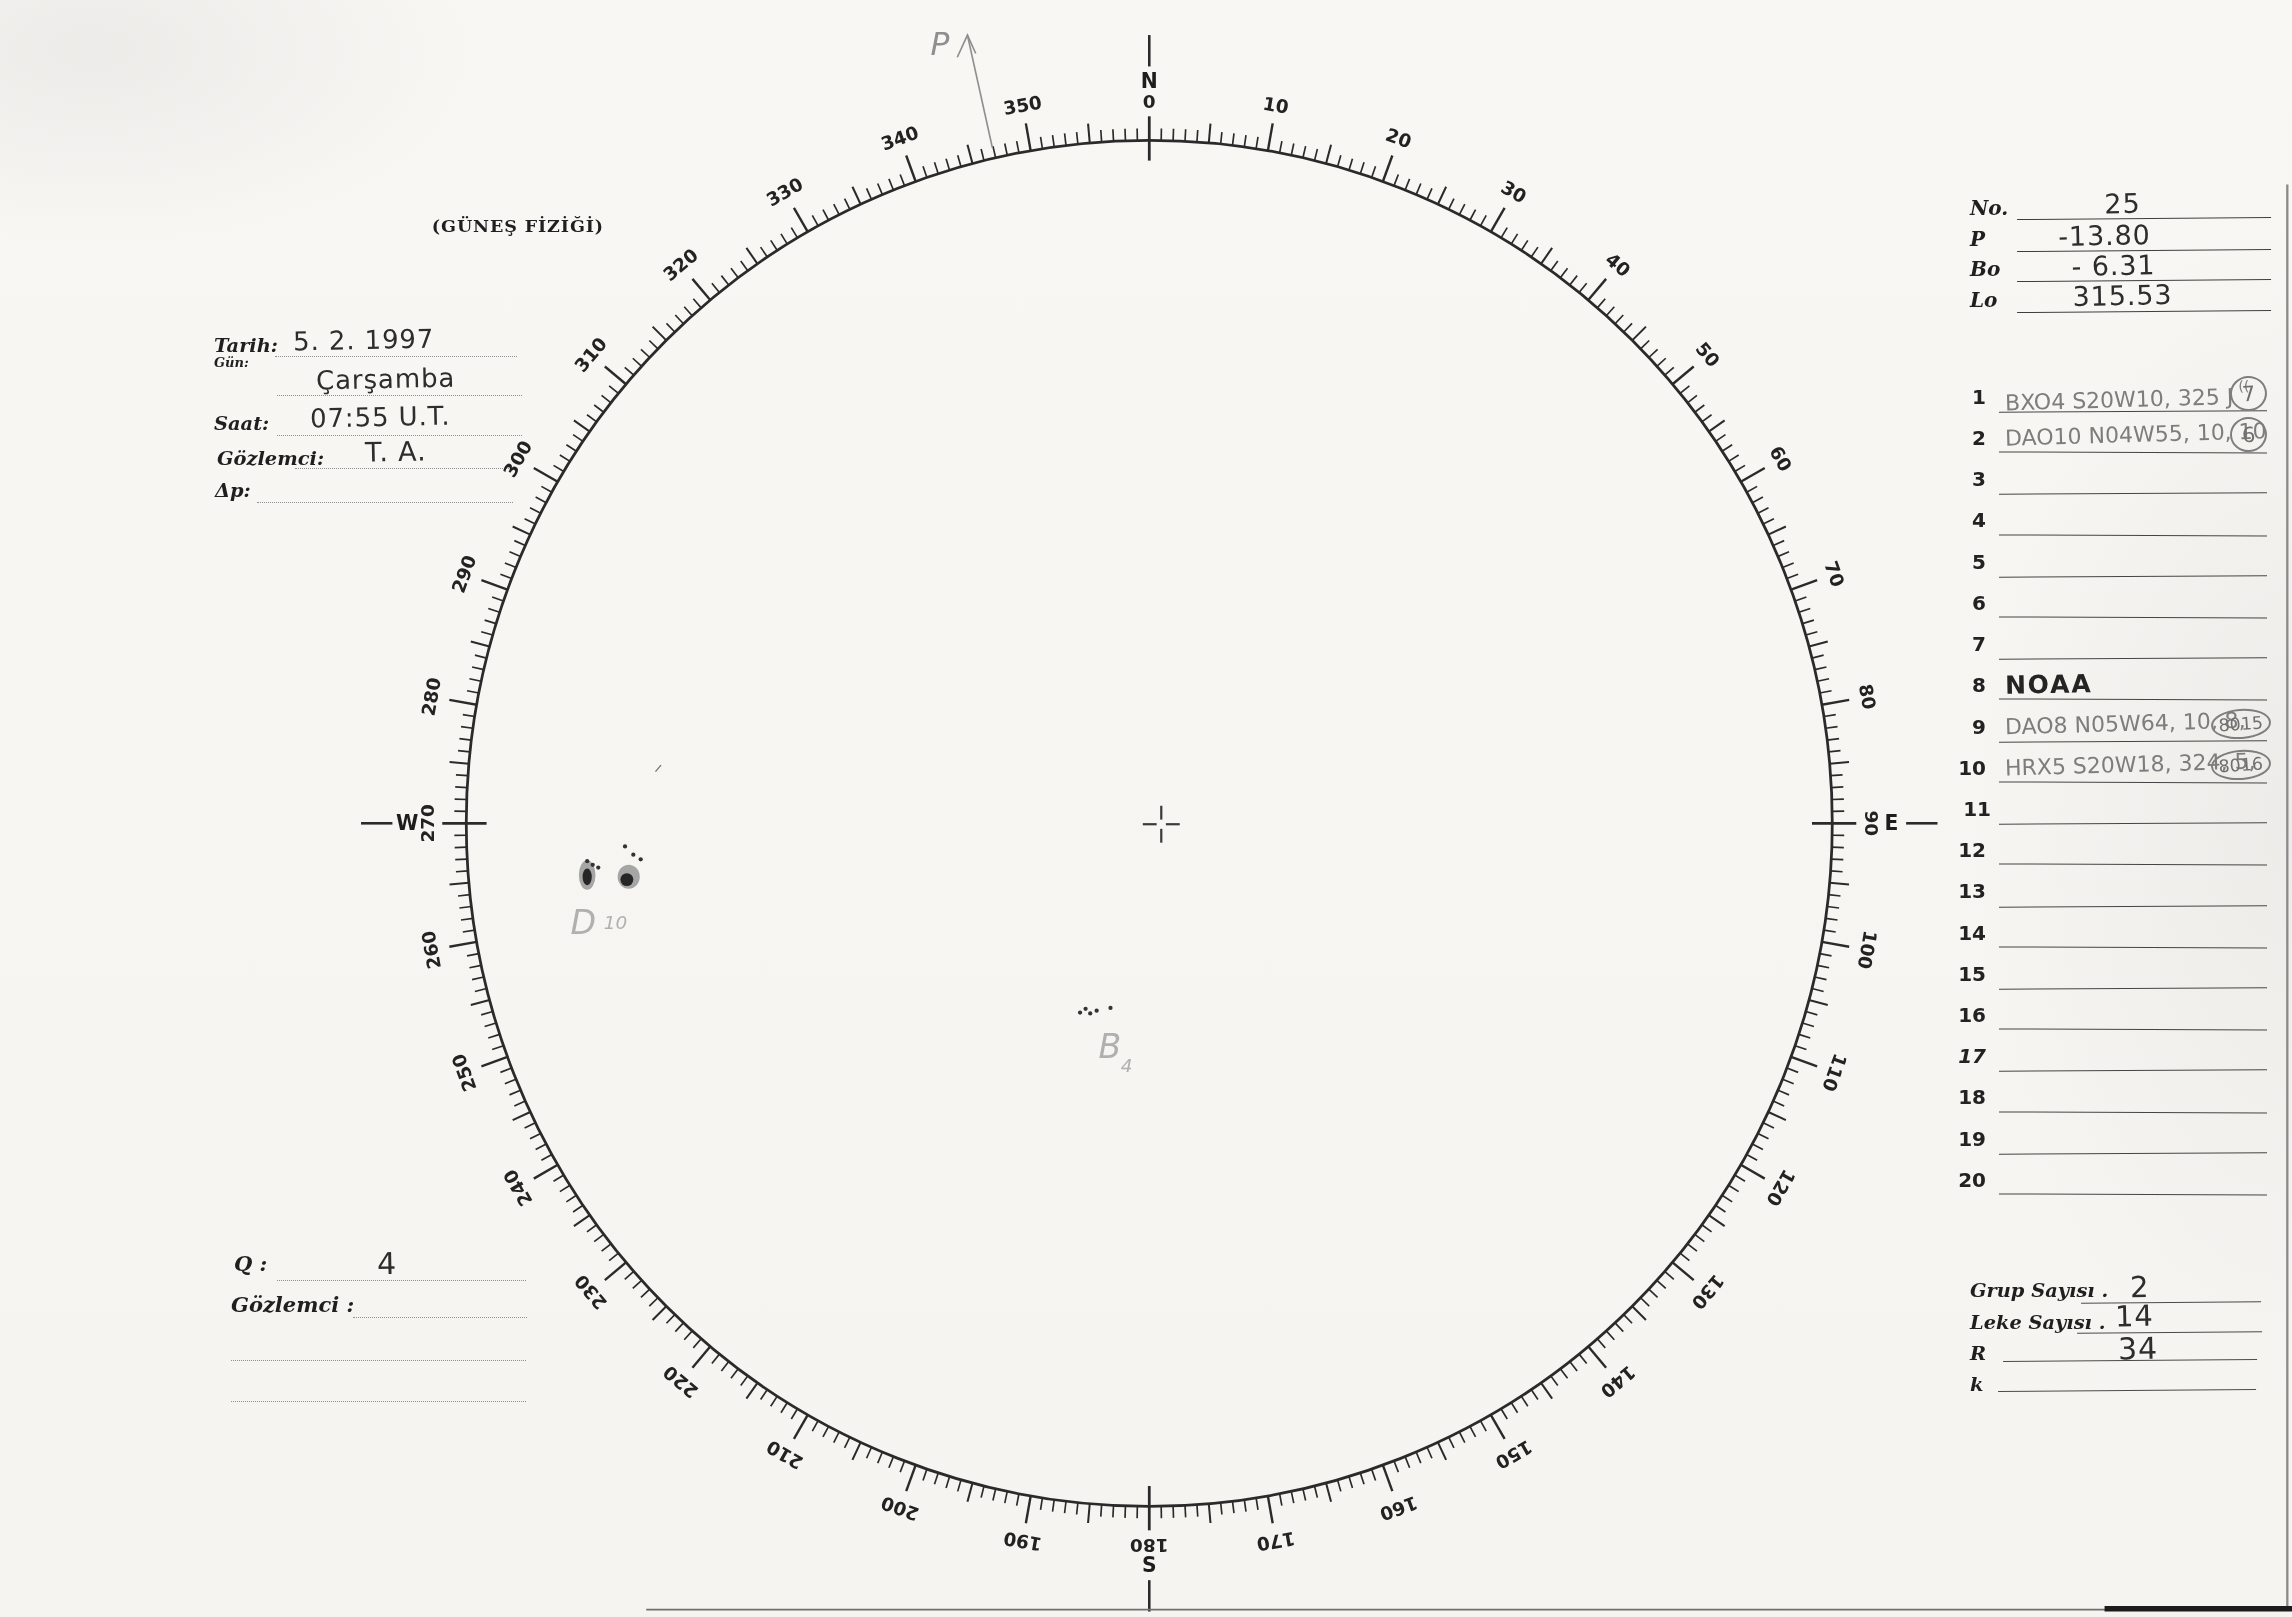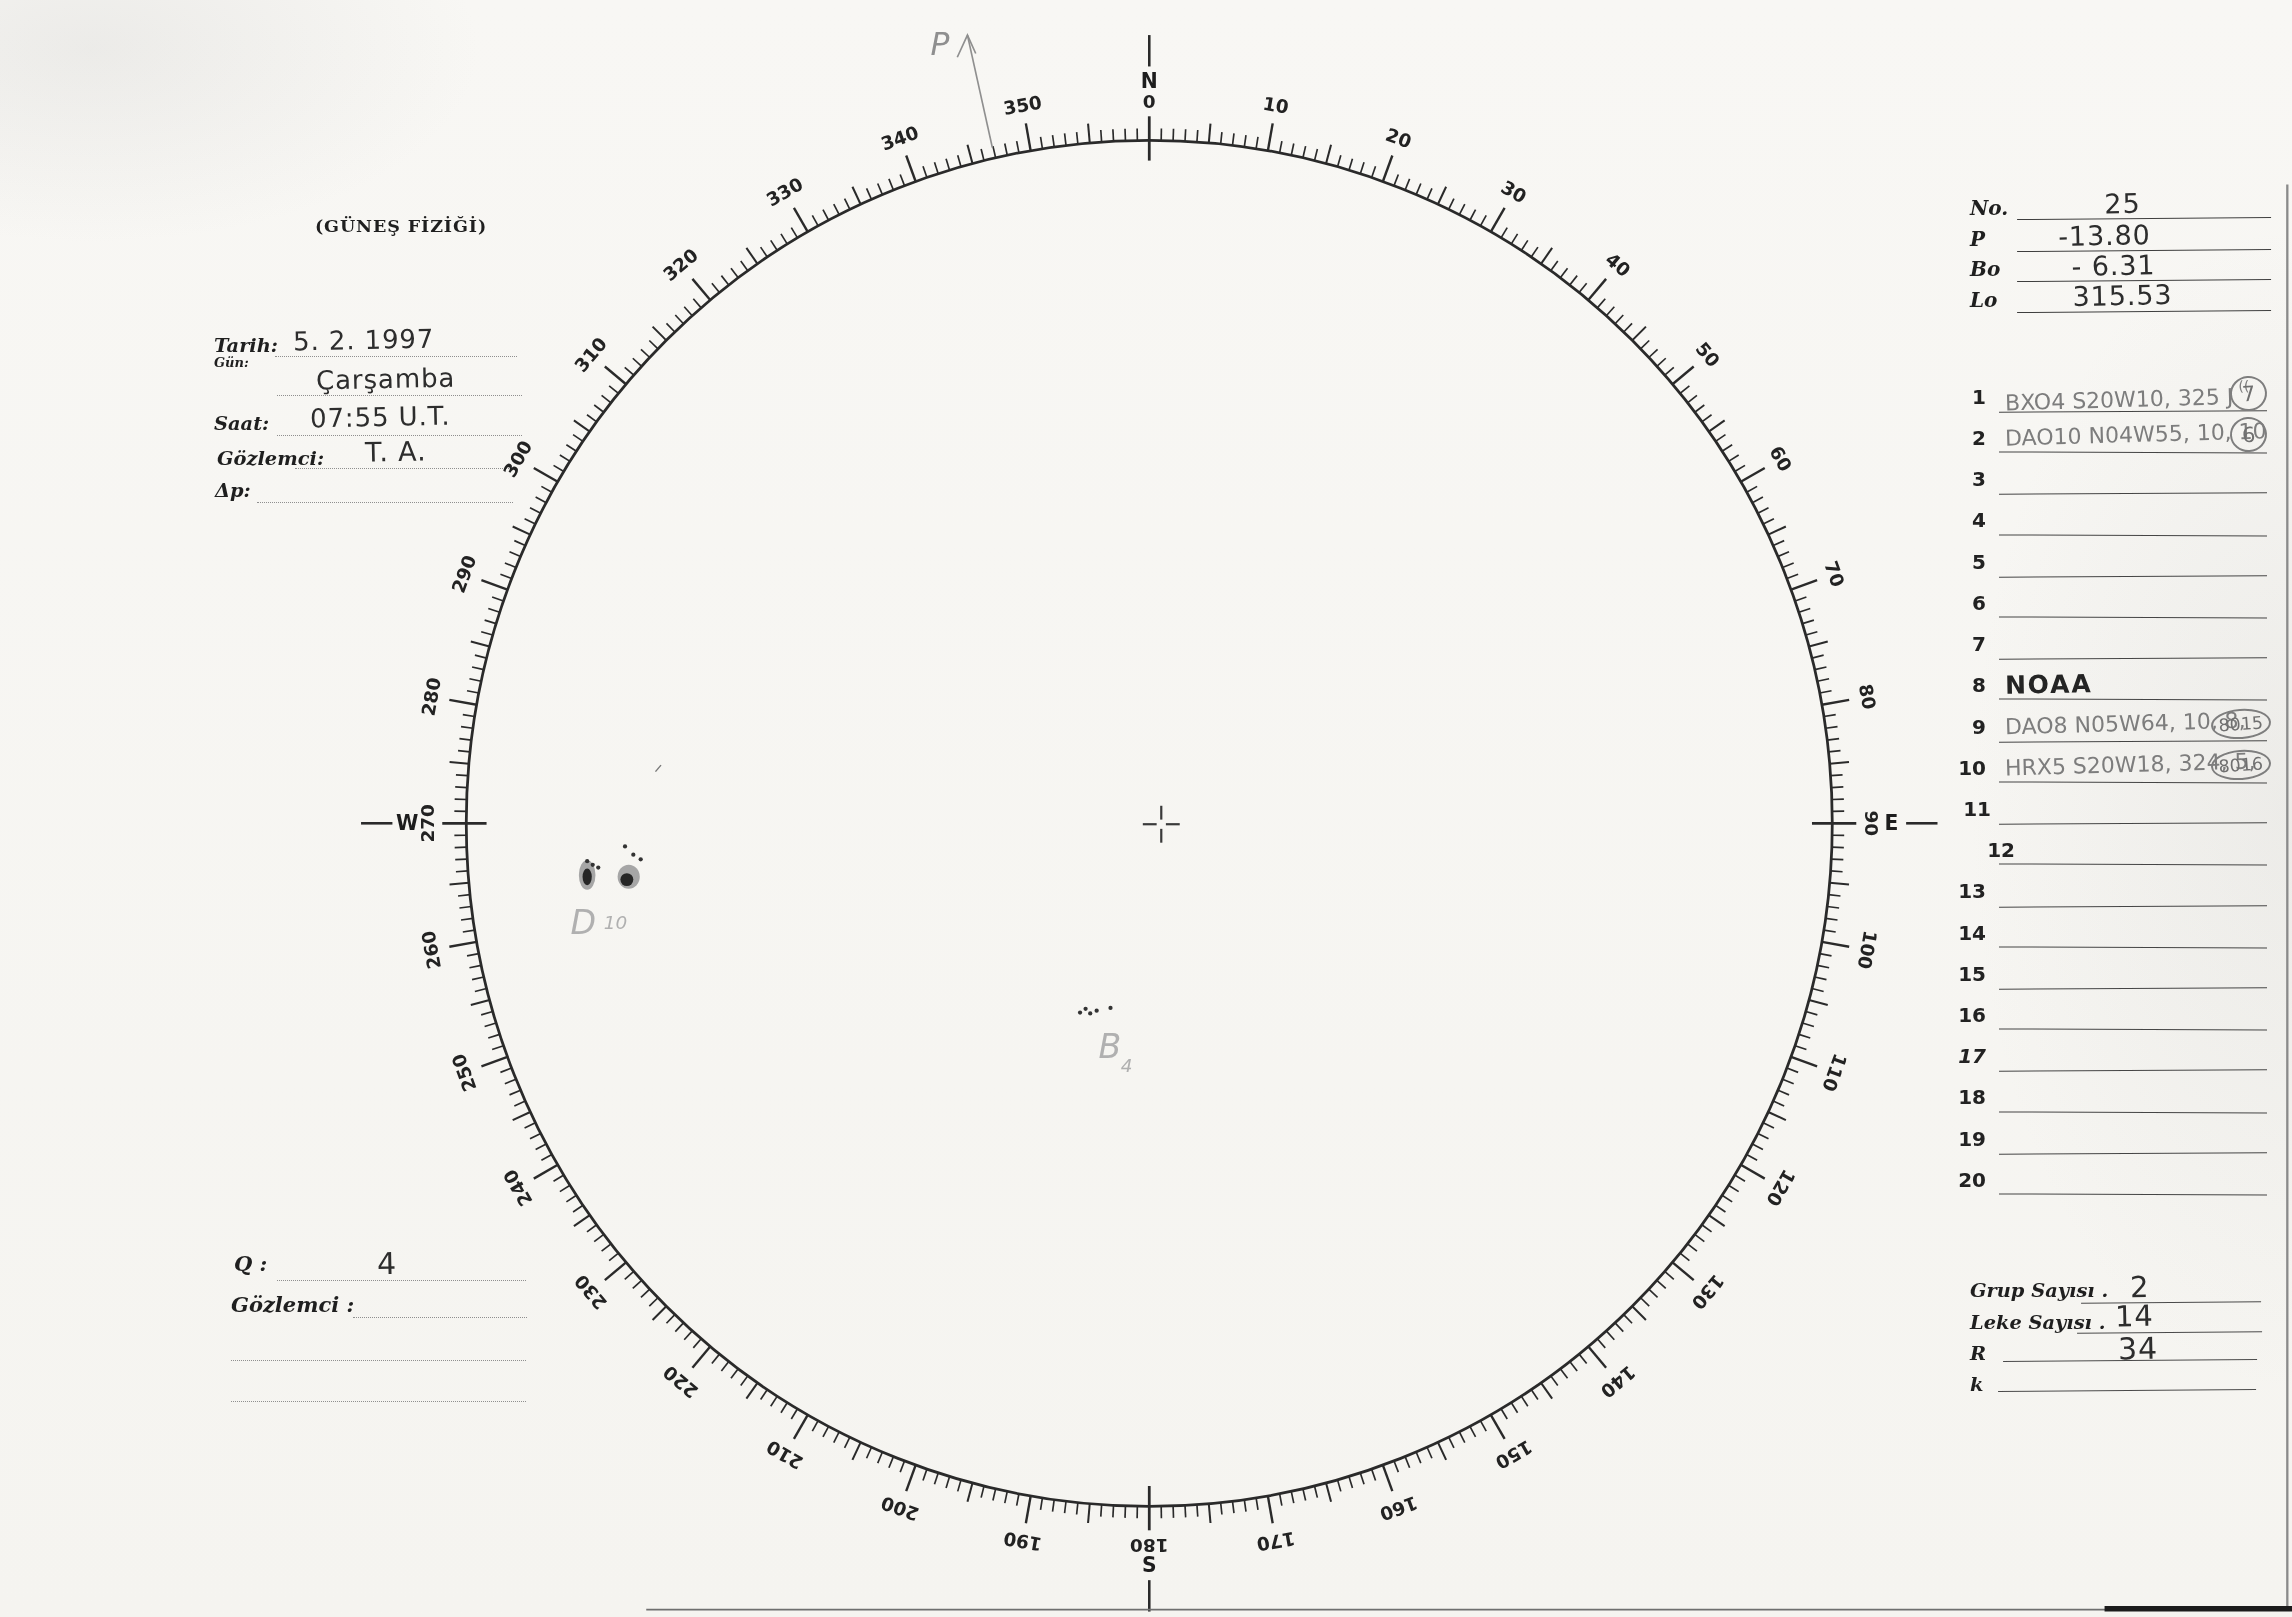--- a/index.html
+++ b/index.html
@@ -17,21 +17,21 @@
   }
   .abs{position:absolute;}
   .print{font-family:"DejaVu Serif",serif;font-weight:bold;color:#1f1f1f;}
   .label-it{font-family:"DejaVu Serif",serif;font-weight:bold;font-style:italic;color:#1f1f1f;}
   .hand{font-family:"DejaVu Sans",sans-serif;color:#2d2d2d;transform:rotate(-1.2deg);letter-spacing:0.9px;}
   .dotted{border-bottom:1.8px dotted #8f8f8f;height:16.6px;}
   .eph-line{border-bottom:1.8px solid #3e3e3e;height:18.5px;transform:rotate(-0.5deg);}
   .sum-line{border-bottom:1.8px solid #4a4a4a;height:18.5px;transform:rotate(-0.4deg);}
   .title-block{left:198px;top:210px;width:406px;text-align:center;}
   .title-block .t1{font-size:19.4px;letter-spacing:0.9px;}
-  .title-block .t2{font-size:17.5px;margin-top:5.5px;letter-spacing:0.9px;}
+  .title-block .t2{font-size:17.5px;margin-top:5.5px;letter-spacing:0.9px;text-align:right;}
   .list-num{font-family:"DejaVu Sans",sans-serif;font-weight:bold;color:#222;font-size:20px;width:31px;text-align:right;}
   .list-line{border-bottom:1.8px solid #454545;}
   .list-text{font-family:"DejaVu Sans",sans-serif;font-size:22px;white-space:nowrap;}
   .pencil{color:#7d7d7d;transform:rotate(-1.6deg);}
   .ink{color:#242424;transform:rotate(-1deg);letter-spacing:1.8px;font-size:25px;font-weight:bold;}
   .sup{font-size:14px;vertical-align:13px;margin-left:5.5px;}
   .circled{
     font-family:"DejaVu Sans",sans-serif;color:#6f6f6f;
     border:2.3px solid #7e7e7e;border-radius:50%;
     display:inline-block;text-align:center;transform:rotate(-4deg);
@@ -107,21 +107,21 @@
       <div class="abs list-num" style="left: 1955px; top: 715px;">9</div>
       <div class="abs list-line" style="left: 1999px; top: 737px; width: 268px; height: 3.7px; transform: rotate(-0.3deg);"></div>
       <div class="abs list-text pencil" style="left: 2005px; top: 711px;">DAO8 N05W64, 10, 8,</div>
       <div class="abs circled" style="left: 2211px; top: 709px; font-size: 17.5px; padding: 2.8px 5.5px; min-width: 41px;">8015</div>
       <div class="abs list-num" style="left: 1955px; top: 756px;">10</div>
       <div class="abs list-line" style="left: 1999px; top: 778px; width: 268px; height: 3.7px; transform: rotate(0.25deg);"></div>
       <div class="abs list-text pencil" style="left: 2005px; top: 752px;">HRX5 S20W18, 324, 5,</div>
       <div class="abs circled" style="left: 2211px; top: 750px; font-size: 17.5px; padding: 2.8px 5.5px; min-width: 41px;">8016</div>
       <div class="abs list-num" style="left: 1960px; top: 797px;">11</div>
       <div class="abs list-line" style="left: 1999px; top: 819px; width: 268px; height: 3.7px; transform: rotate(-0.3deg);"></div>
-      <div class="abs list-num" style="left: 1955px; top: 838px; margin-left: 29px;">12</div>
+      <div class="abs list-num" style="left: 1955px; top: 838px;">12</div>
       <div class="abs list-line" style="left: 1999px; top: 860px; width: 268px; height: 3.7px; transform: rotate(0.25deg);"></div>
       <div class="abs list-num" style="left: 1955px; top: 879px;">13</div>
       <div class="abs list-line" style="left: 1999px; top: 902px; width: 268px; height: 3.7px; transform: rotate(-0.3deg);"></div>
       <div class="abs list-num" style="left: 1955px; top: 921px;">14</div>
       <div class="abs list-line" style="left: 1999px; top: 943px; width: 268px; height: 3.7px; transform: rotate(0.25deg);"></div>
       <div class="abs list-num" style="left: 1955px; top: 962px;">15</div>
       <div class="abs list-line" style="left: 1999px; top: 984px; width: 268px; height: 3.7px; transform: rotate(-0.3deg);"></div>
       <div class="abs list-num" style="left: 1955px; top: 1003px;">16</div>
       <div class="abs list-line" style="left: 1999px; top: 1025px; width: 268px; height: 3.7px; transform: rotate(0.25deg);"></div>
       <div class="abs list-num" style="left: 1955px; top: 1044px; font-style: italic;">17</div>

